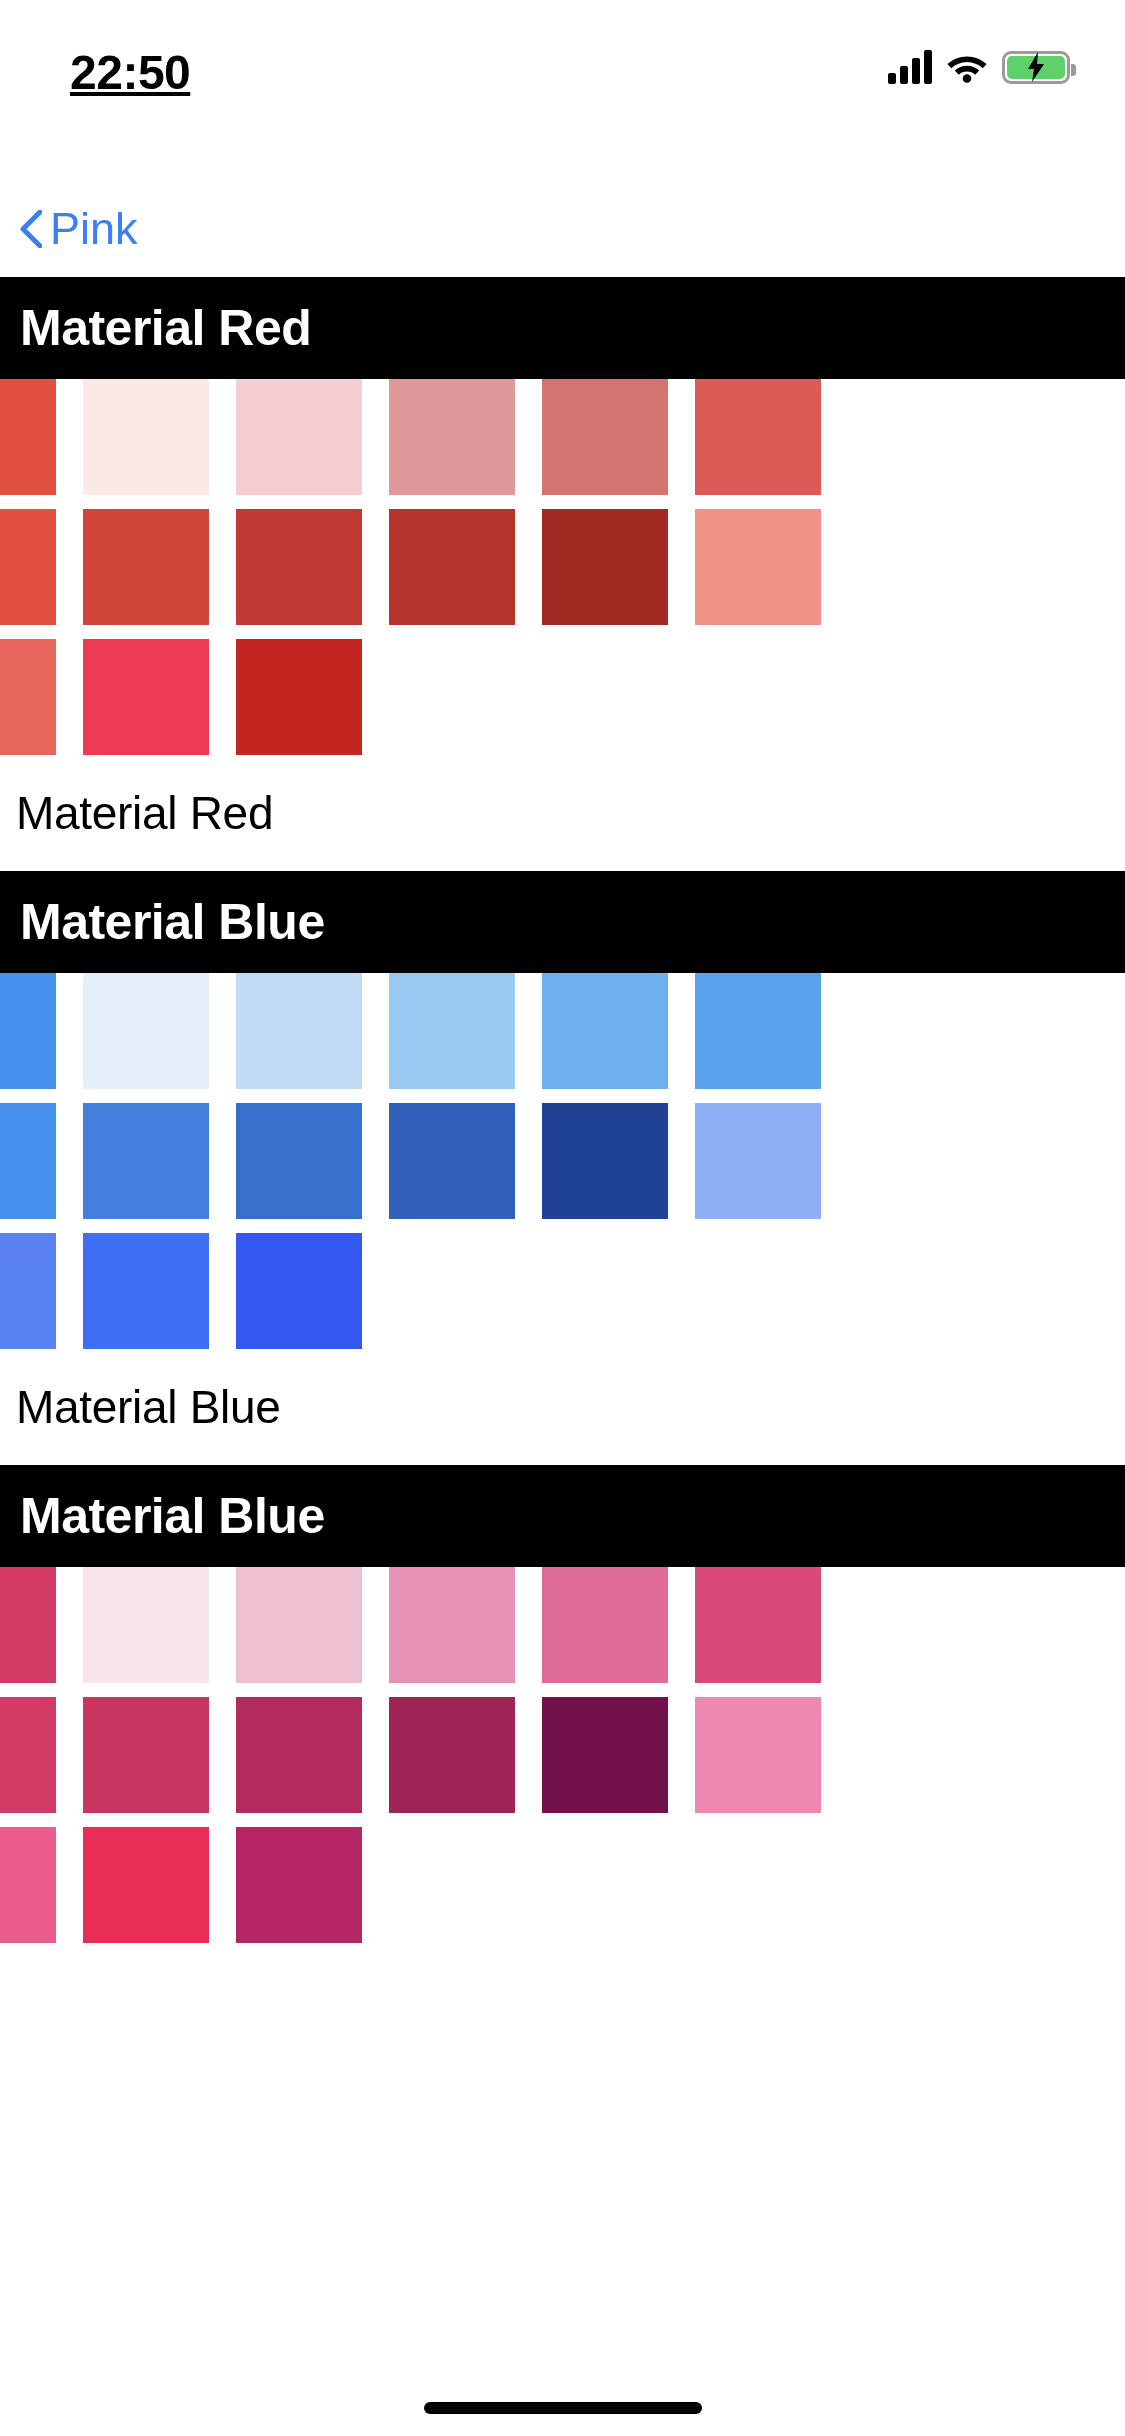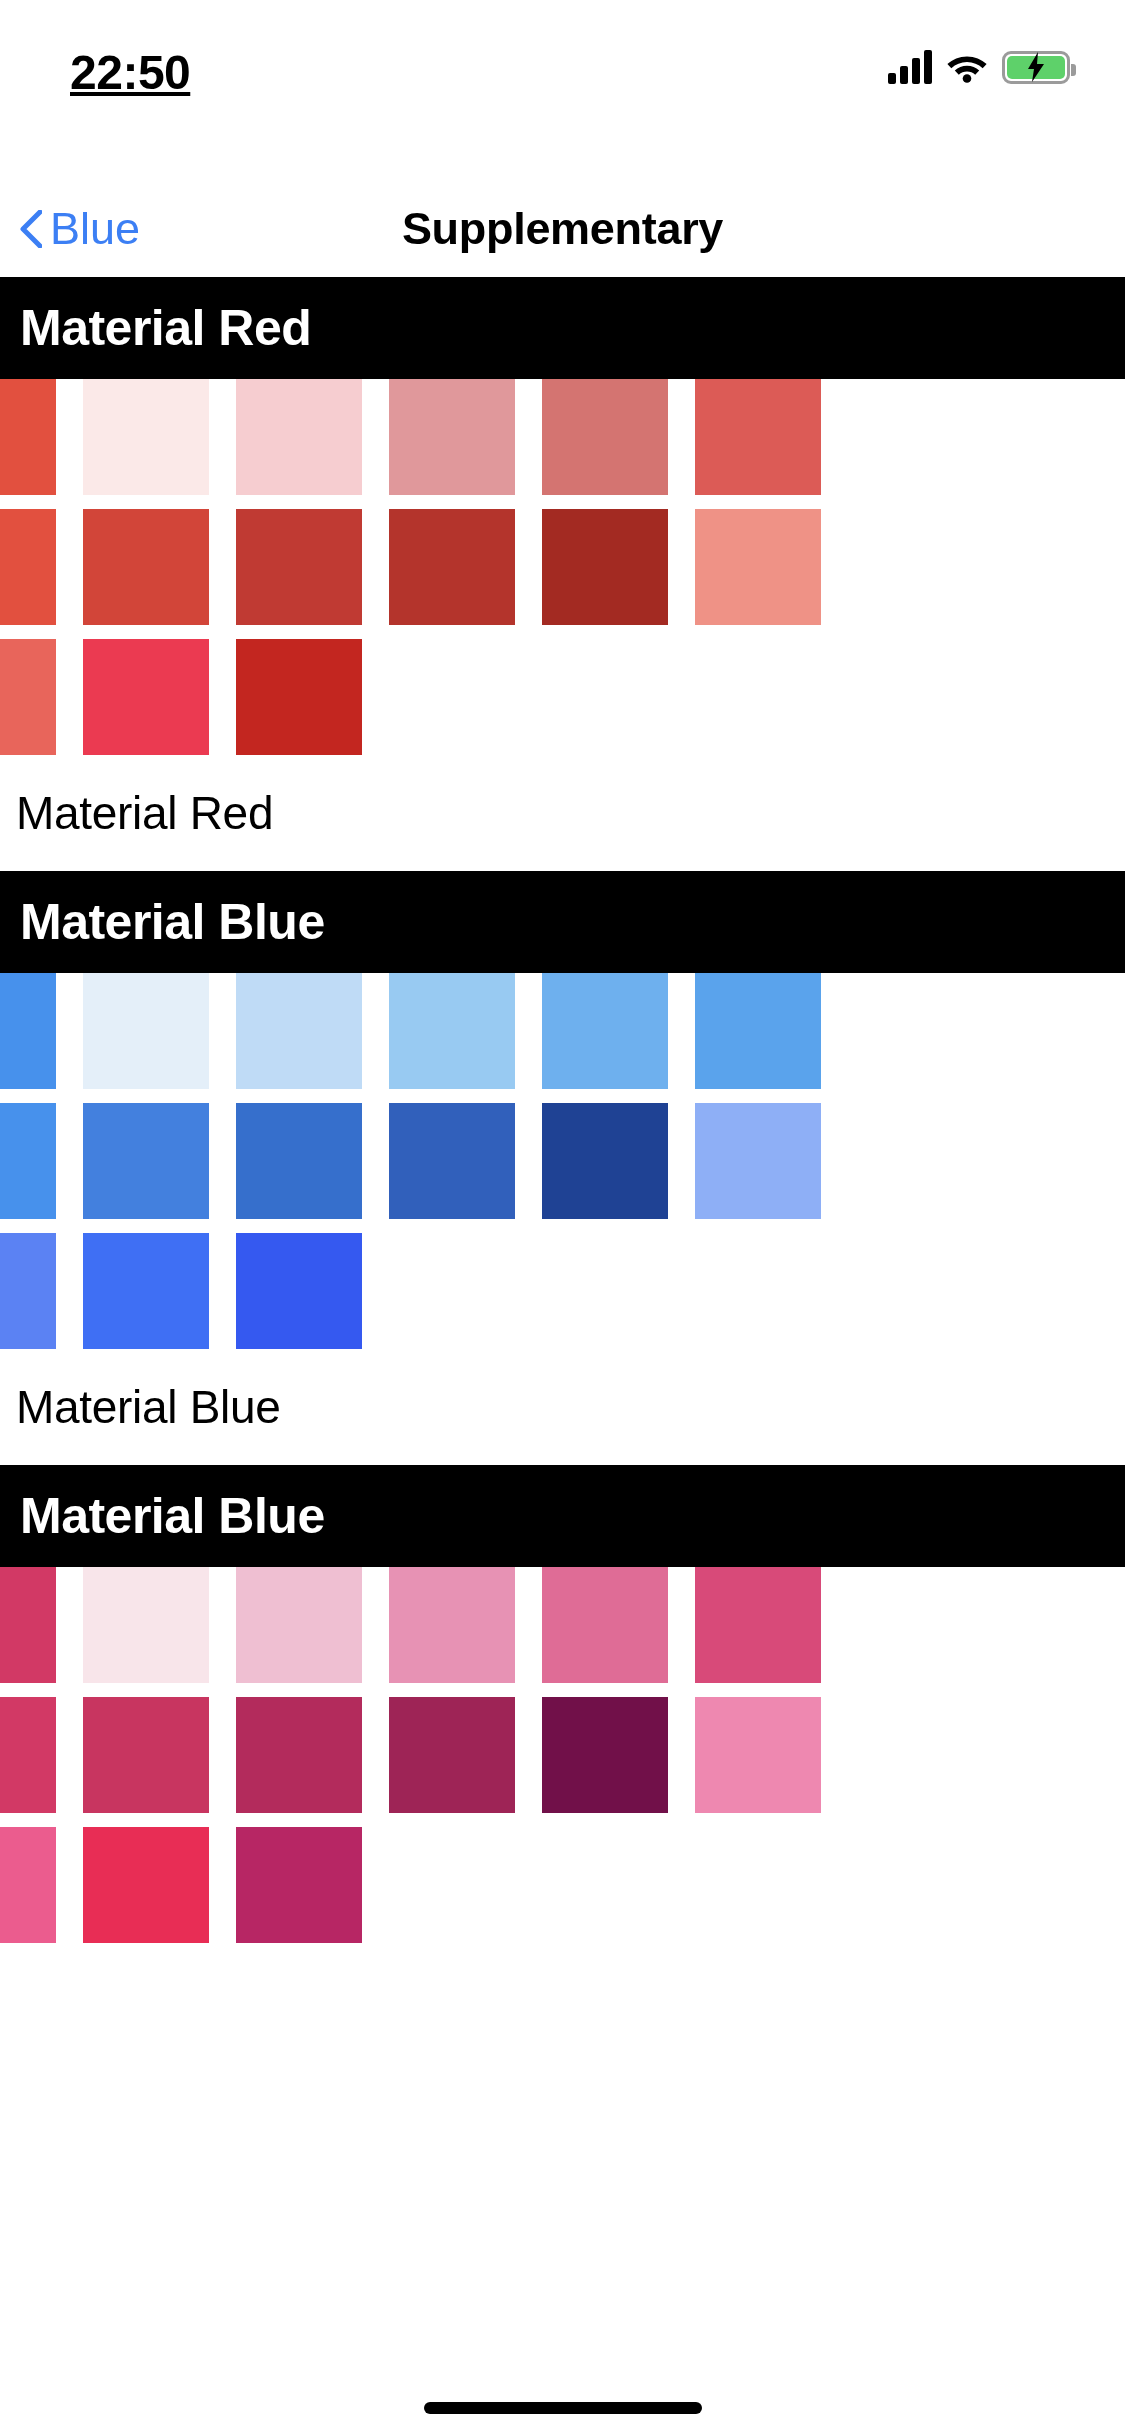--- a/index.html
+++ b/index.html
@@ -195,23 +195,22 @@
   </div>
 </div>
 
 <div class="nav-bar">
   <div class="nav-back">
     <span class="chev">
       <svg width="22" height="38" viewBox="0 0 22 38">
         <path d="M20 2L3 19l17 17" stroke="#3c7ff4" stroke-width="5" fill="none" stroke-linecap="round" stroke-linejoin="round"></path>
       </svg>
     </span>
-    <span class="nav-back-label">Blue</span>
+    <span class="nav-back-label">Pink</span>
   </div>
-  <div class="nav-title">Supplementary</div>
 </div>
 
 <div class="content" id="content">
     <div class="section-header" style="background: rgb(0, 0, 0);">
       <span class="section-header-text" style="color: rgb(255, 255, 255);">Material Red</span>
     </div>
     <div class="swatch-row">
       <div class="swatch-cell" style="background: rgb(226, 80, 63);"></div>
       <div class="swatch-cell" style="background: rgb(251, 233, 232);"></div>
       <div class="swatch-cell" style="background: rgb(246, 205, 208);"></div>

